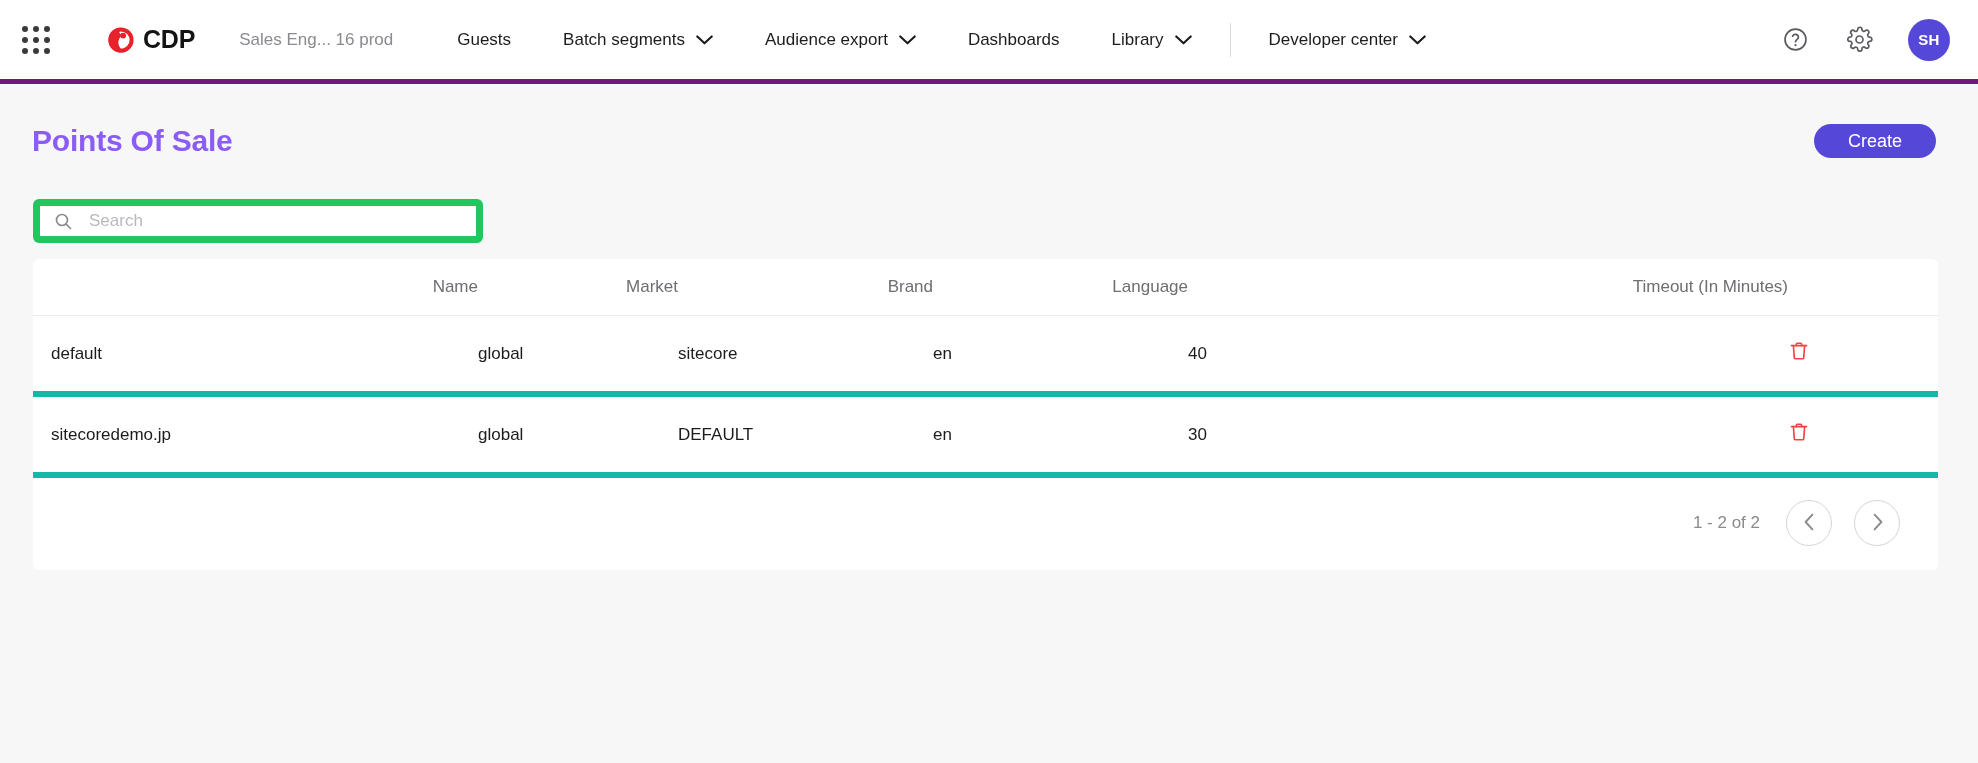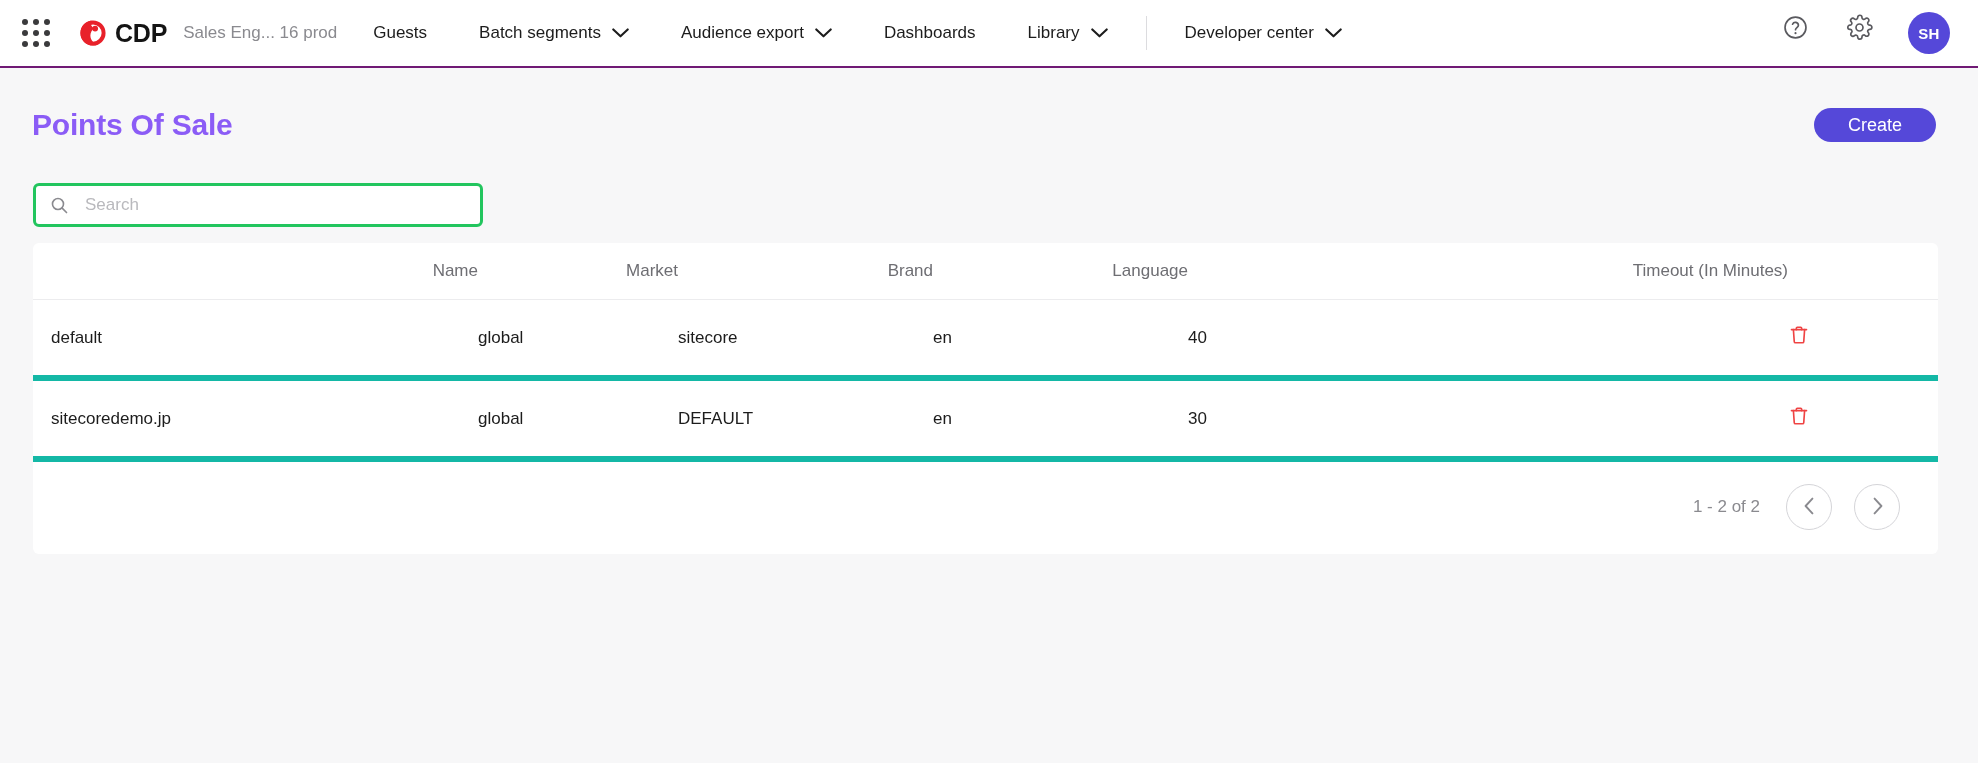--- a/index.html
+++ b/index.html
@@ -12,27 +12,28 @@
   }
   body {
     font-family: "Liberation Sans", sans-serif;
     background: #f7f7f8;
     color: #1c1c1c;
     -webkit-font-smoothing: antialiased;
   }
 
   
   .topnav {
-    height: 68px;
+    height: 84px;
     background: #ffffff;
-    border-bottom: 2px solid #701a75;
+    border-bottom: 5px solid #701a75;
     display: flex;
     align-items: center;
     padding: 0 28px 0 16px;
     position: relative;
+    gap: 28px;
   }
   .app-grid {
     width: 40px; height: 40px;
     display: flex; align-items: center; justify-content: center;
     cursor: pointer;
     flex: 0 0 auto;
   }
   .app-grid .dots {
     display: grid;
     grid-template-columns: repeat(3, 6px);
@@ -90,20 +91,21 @@
   }
   .nav-sep {
     width: 1px;
     height: 34px;
     background: #dcdcdf;
     margin: 0 38px 0 -14px;
     flex: 0 0 auto;
   }
   .nav-right {
     display: flex;
+    align-items: center;
     gap: 34px;
     flex: 0 0 auto;
     margin-left: auto;
   }
   .icon-btn {
     width: 30px; height: 30px;
     display: flex; align-items: center; justify-content: center;
     cursor: pointer;
   }
   .avatar {
@@ -147,21 +149,21 @@
   }
 
   
   .content { padding: 0 40px 0 33px; }
 
   .search-wrap {
     margin-top: 41px;
     width: 450px;
     height: 44px;
     background: #ffffff;
-    border: 3px solid #22c55e;
+    border: 7px solid #22c55e;
     border-radius: 6px;
     display: flex;
     align-items: center;
     padding: 0 14px;
   }
   .search-wrap .s-icon { flex: 0 0 auto; display: flex; line-height: 0; }
   .search-input {
     border: none;
     outline: none;
     background: transparent;

